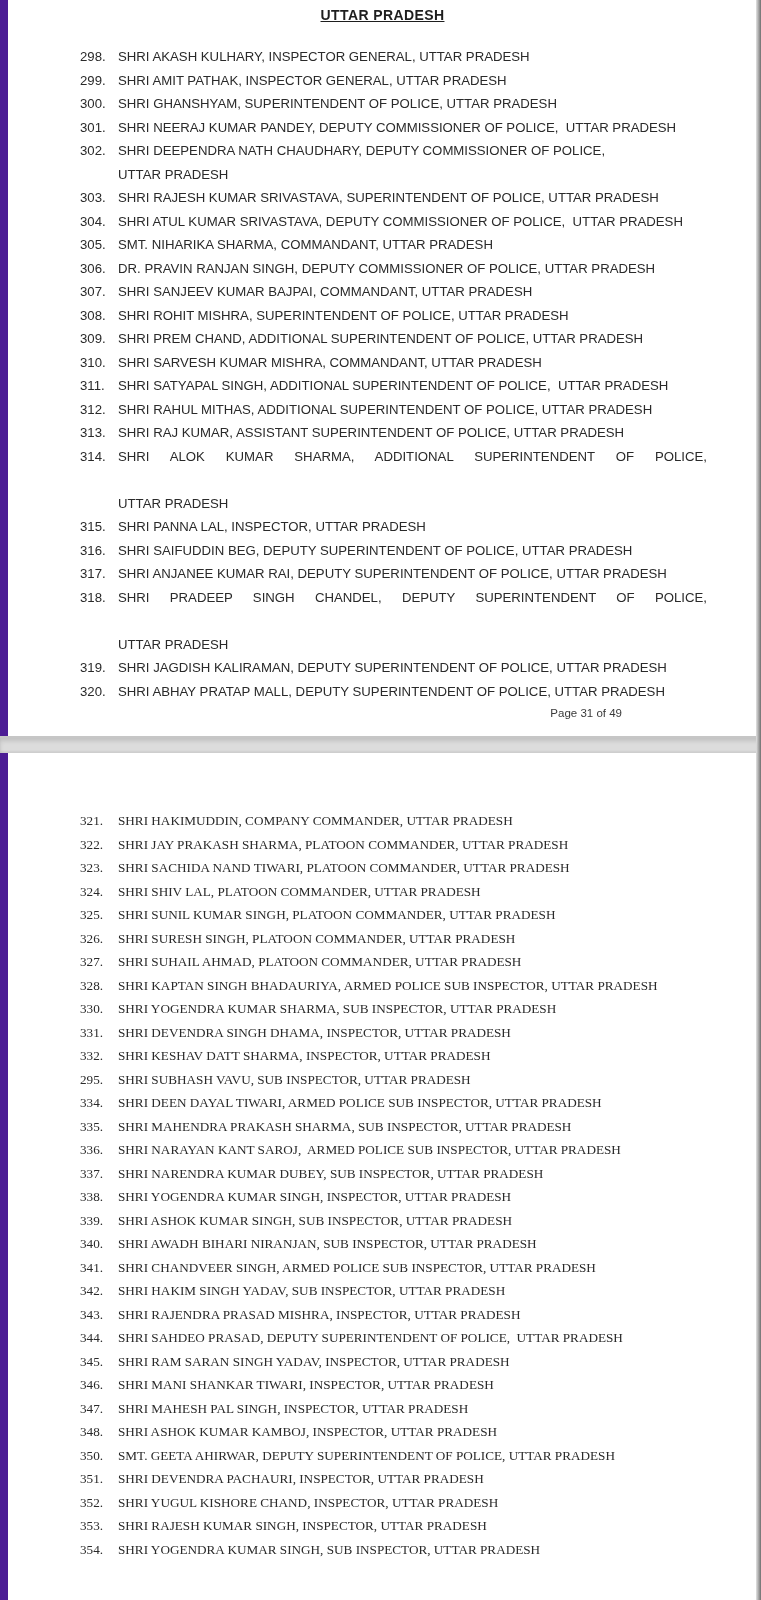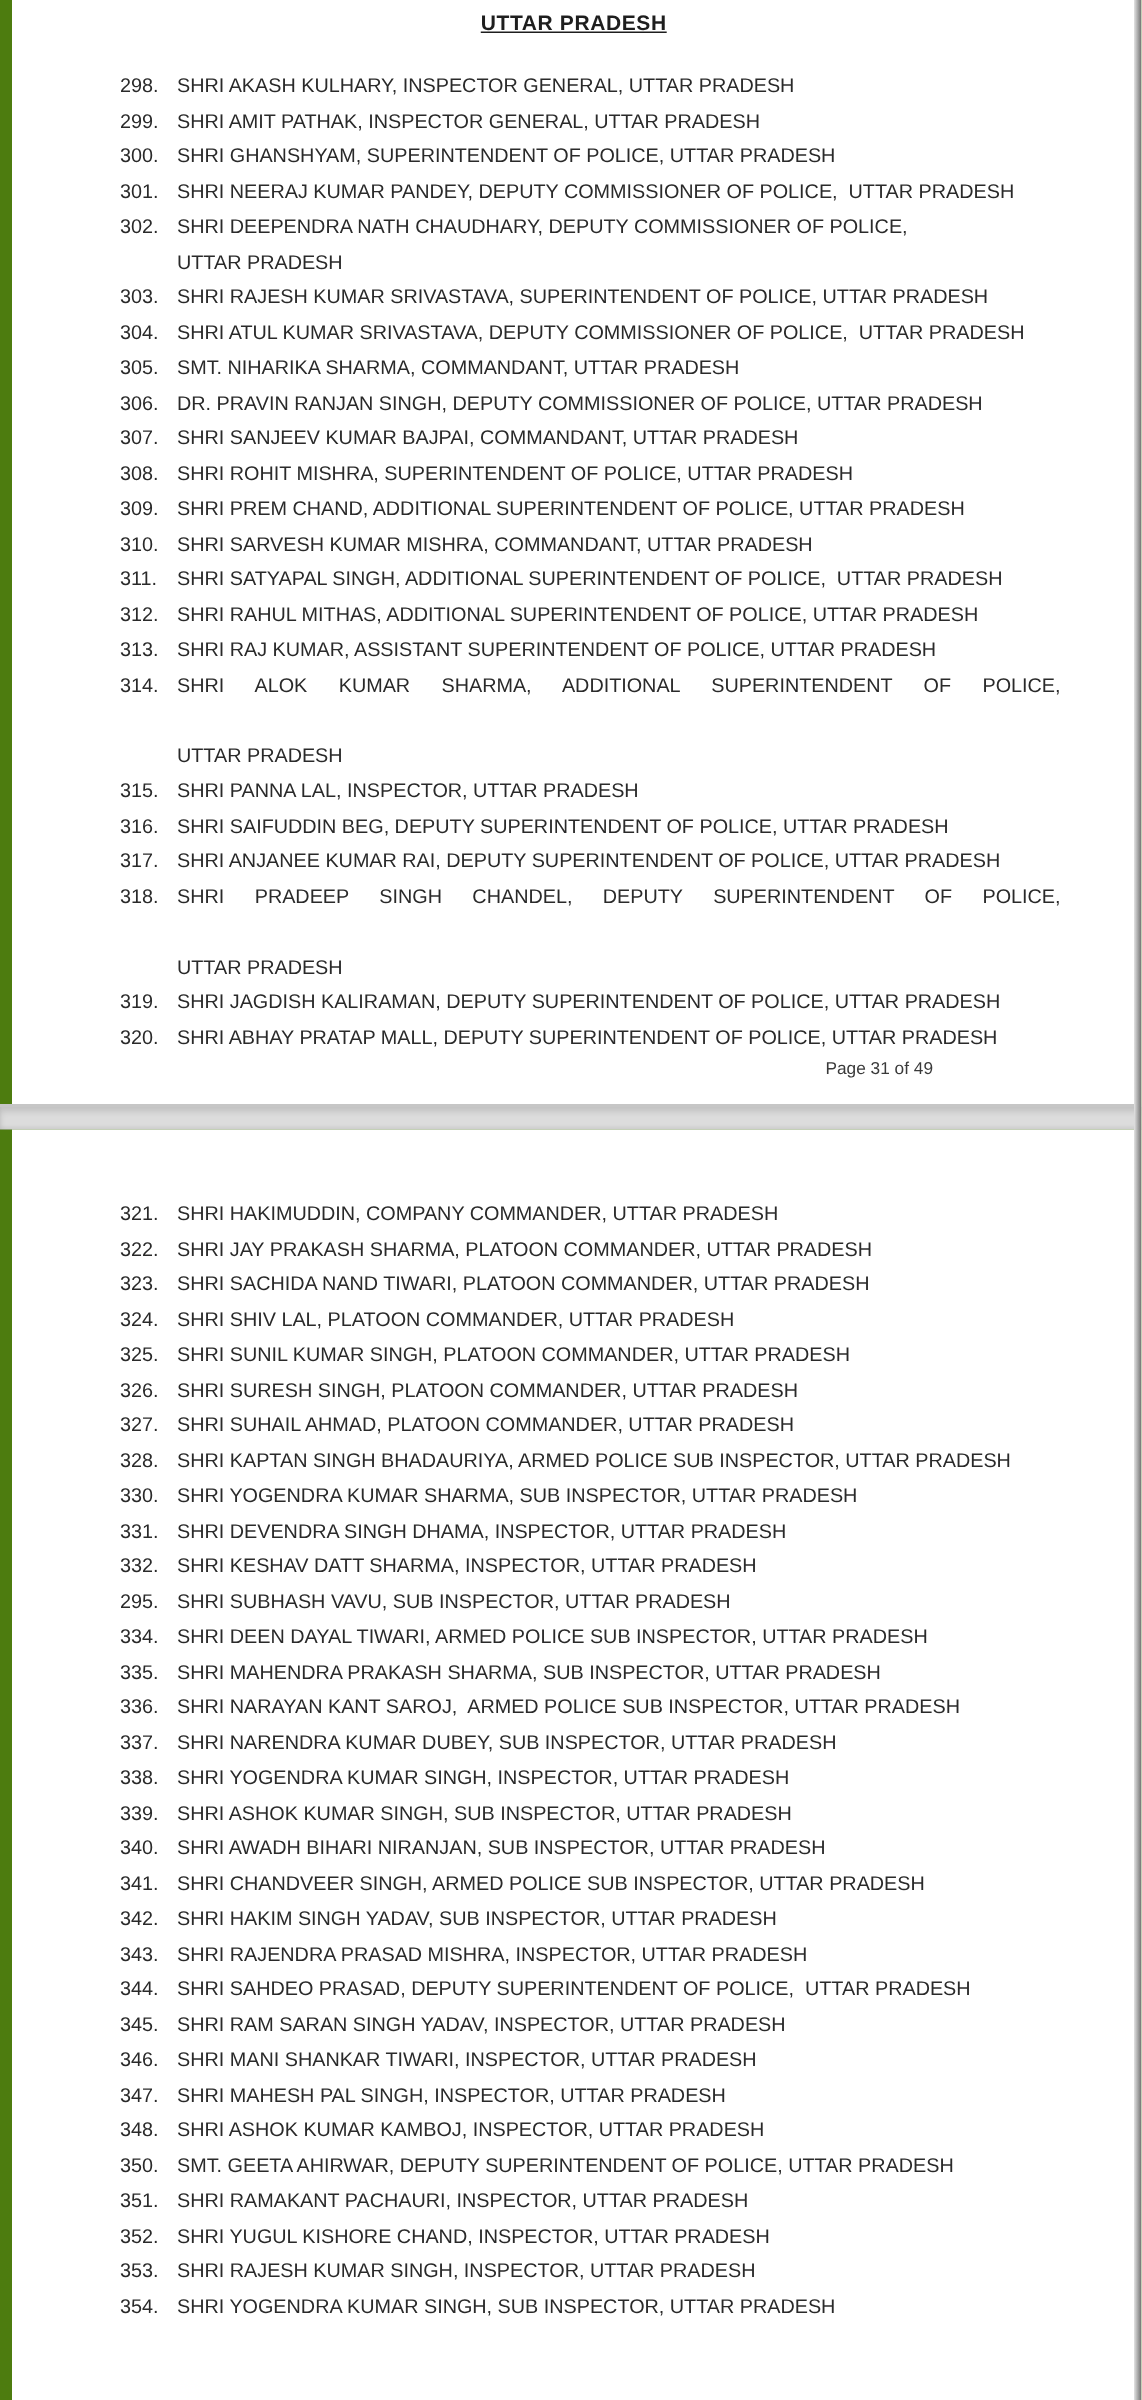--- a/index.html
+++ b/index.html
@@ -4,21 +4,21 @@
 <style>
   html, body {
     margin: 0;
     padding: 0;
     background: #ffffff;
   }
   .viewport {
     position: relative;
     width: 761px;
     height: 1600px;
-    background: #4d7c0f;
+    background: #4c1d95;
     overflow: hidden;
     font-family: "Liberation Sans", "DejaVu Sans", sans-serif;
     color: #2a2a2a;
   }
   
   .viewport::after {
     content: "";
     position: absolute;
     top: 0; right: 0;
     width: 5px; height: 100%;
@@ -46,21 +46,21 @@
     font-size: 14px;
     font-weight: bold;
     letter-spacing: 0.4px;
     text-decoration: underline;
     color: #1e1e1e;
   }
   .items {
     padding: 0 50px 0 72px;
   }
   .page-1 .items { margin-top: 22px; }
-  .page-2 .items { padding-top: 44px; }
+  .page-2 .items { padding-top: 56px; font-family: Liberation Serif, serif; }
   .row {
     display: flex;
     font-size: 13.2px;
     line-height: 23.5px;
     color: #2a2a2a;
   }
   .num {
     flex: none;
     width: 38px;
   }
@@ -303,21 +303,21 @@
         <div class="row">
           <span class="num">348.</span>
           <div class="txt">SHRI ASHOK KUMAR KAMBOJ, INSPECTOR, UTTAR PRADESH</div>
         </div>
         <div class="row">
           <span class="num">350.</span>
           <div class="txt">SMT. GEETA AHIRWAR, DEPUTY SUPERINTENDENT OF POLICE, UTTAR PRADESH</div>
         </div>
         <div class="row">
           <span class="num">351.</span>
-          <div class="txt">SHRI RAMAKANT PACHAURI, INSPECTOR, UTTAR PRADESH</div>
+          <div class="txt">SHRI DEVENDRA PACHAURI, INSPECTOR, UTTAR PRADESH</div>
         </div>
         <div class="row">
           <span class="num">352.</span>
           <div class="txt">SHRI YUGUL KISHORE CHAND, INSPECTOR, UTTAR PRADESH</div>
         </div>
         <div class="row">
           <span class="num">353.</span>
           <div class="txt">SHRI RAJESH KUMAR SINGH, INSPECTOR, UTTAR PRADESH</div>
         </div>
         <div class="row">

